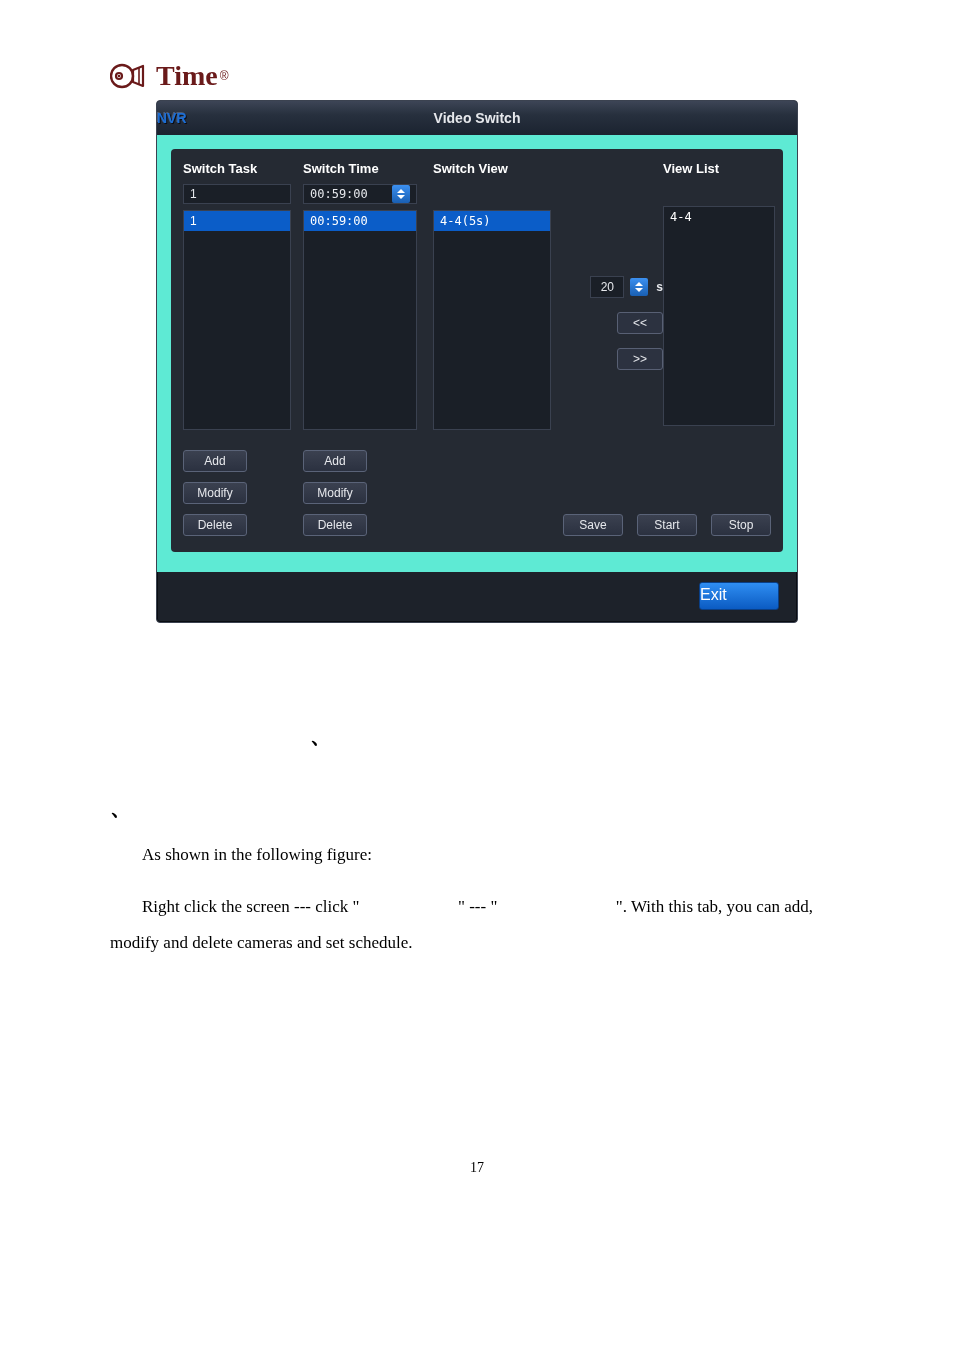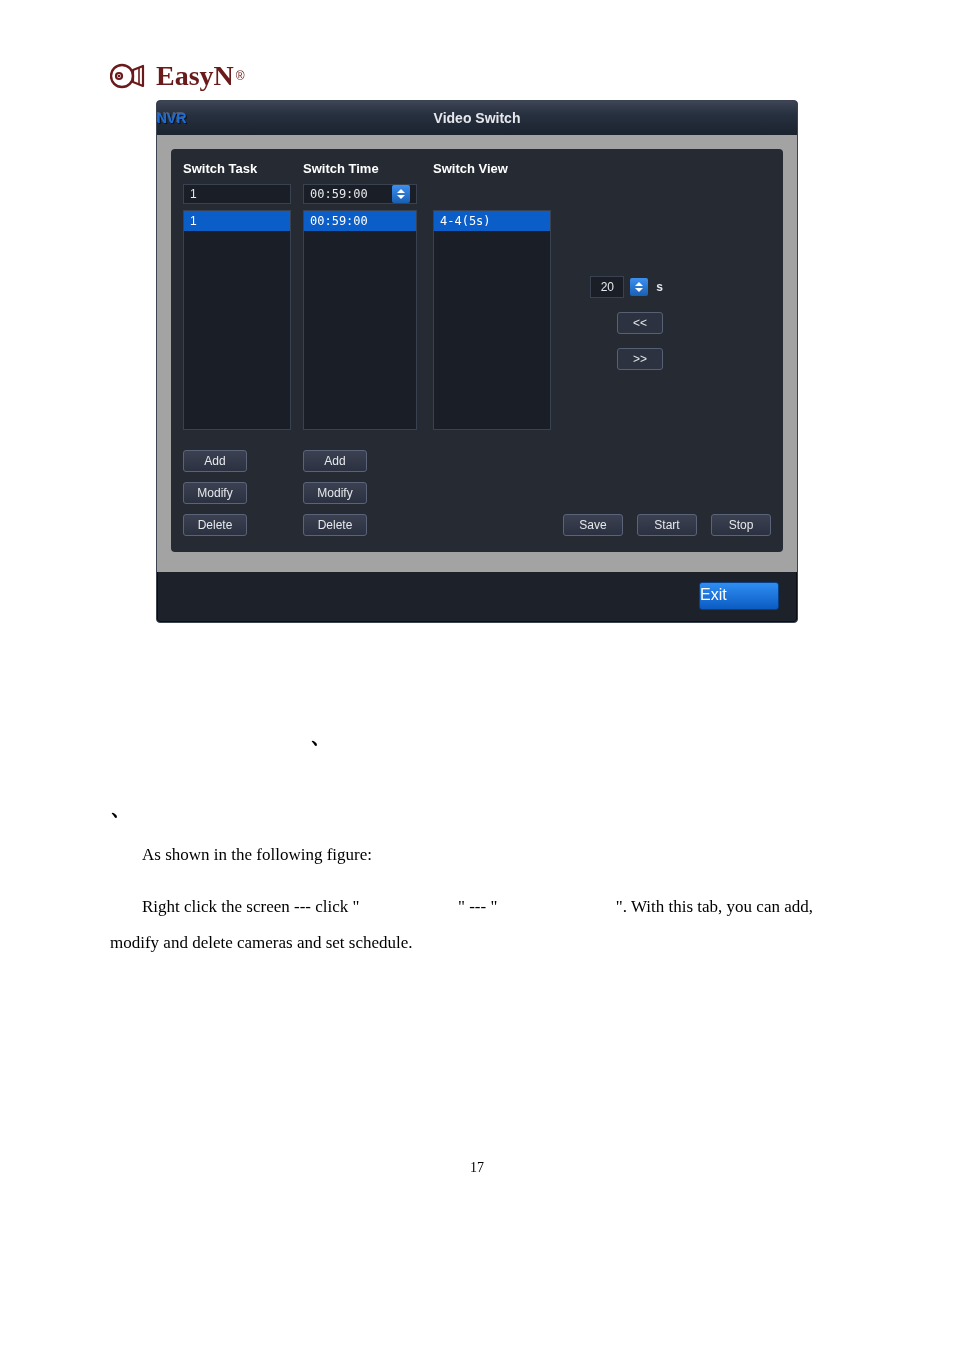--- a/index.html
+++ b/index.html
@@ -53,21 +53,21 @@
   }
   .titlebar .wtitle {
     position: absolute;
     left: 0; right: 0;
     text-align: center;
     color: #e6e8ec;
     pointer-events: none;
   }
   .body-area {
     padding: 14px 14px 20px 14px;
-    background: #a3a3a3;
+    background: #5eead4;
   }
   .panel {
     background: #252a33;
     border-radius: 4px;
     padding: 12px 12px 16px 12px;
   }
   .cols {
     display: grid;
     grid-template-columns: 120px 130px 130px 100px 120px;
     column-gap: 0;
@@ -253,21 +253,21 @@
 <div class="page">
 
   <div class="logo-row">
     <svg class="logo-svg" viewBox="0 0 40 32">
       <circle cx="12" cy="16" r="11" fill="none" stroke="#6a1a1a" stroke-width="2.4"></circle>
       <circle cx="9" cy="16" r="3" fill="none" stroke="#6a1a1a" stroke-width="2.2"></circle>
       <circle cx="9" cy="16" r="1.3" fill="#6a1a1a"></circle>
       <path d="M23 10 L33 6 L33 26 L23 22 Z" fill="none" stroke="#6a1a1a" stroke-width="2.2" stroke-linejoin="round"></path>
       <line x1="29" y1="8" x2="29" y2="24" stroke="#6a1a1a" stroke-width="1.6"></line>
     </svg>
-    <span class="brand">EasyN</span>
+    <span class="brand">Time</span>
     <span class="reg">®</span>
   </div>
 
   <div class="app-window">
     <div class="titlebar">
       <span class="nvr">NVR</span>
       <span class="wtitle">Video Switch</span>
     </div>
 
     <div class="body-area">
@@ -322,20 +322,27 @@
                   <span class="tri up"></span>
                   <span class="tri down"></span>
                 </span>
                 <span class="unit">s</span>
               </div>
               <div class="sqbtn">&lt;&lt;</div>
               <div class="sqbtn">&gt;&gt;</div>
             </div>
           </div>
 
+          <div class="col-viewlist">
+            <div class="col-hdr">View List</div>
+            <div style="height:22px;"></div>
+            <div class="listbox" style="width:112px; margin-top:0;">
+              <div class="list-item" style="font-family:monospace;">4-4</div>
+            </div>
+          </div>
         </div>
 
         <div class="actions-row">
           <div class="btn-col">
             <div class="btn">Add</div>
             <div class="btn">Modify</div>
             <div class="btn">Delete</div>
           </div>
           <div class="btn-col">
             <div class="btn">Add</div>

